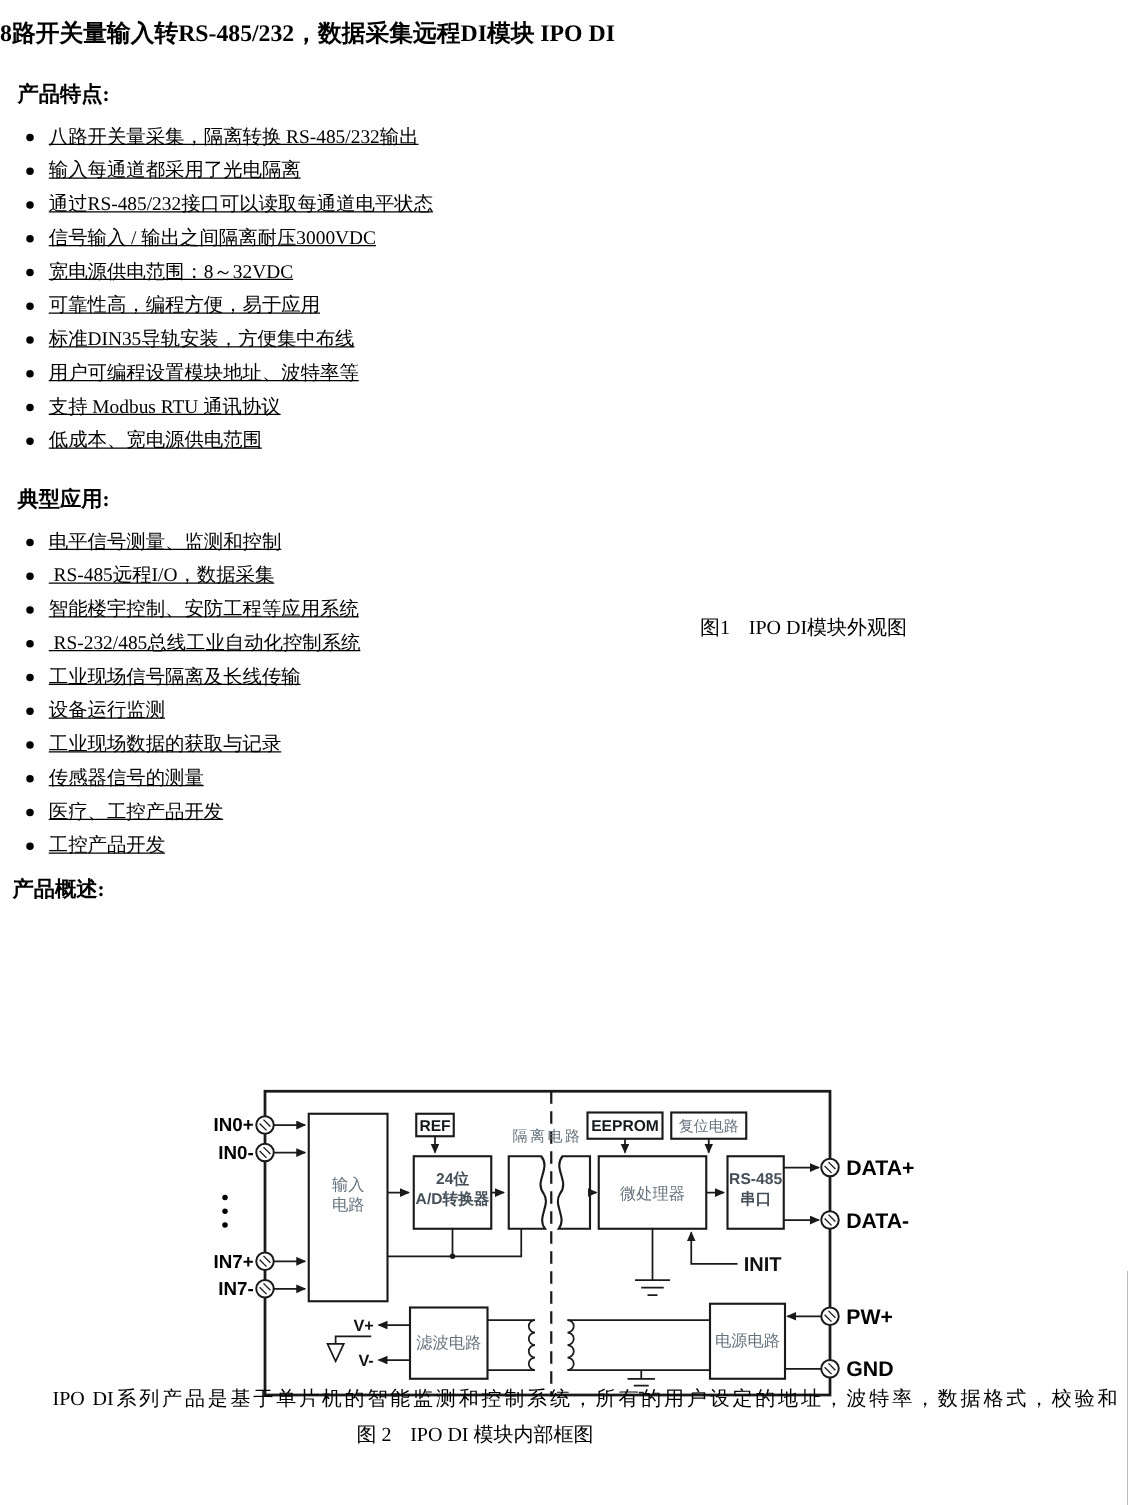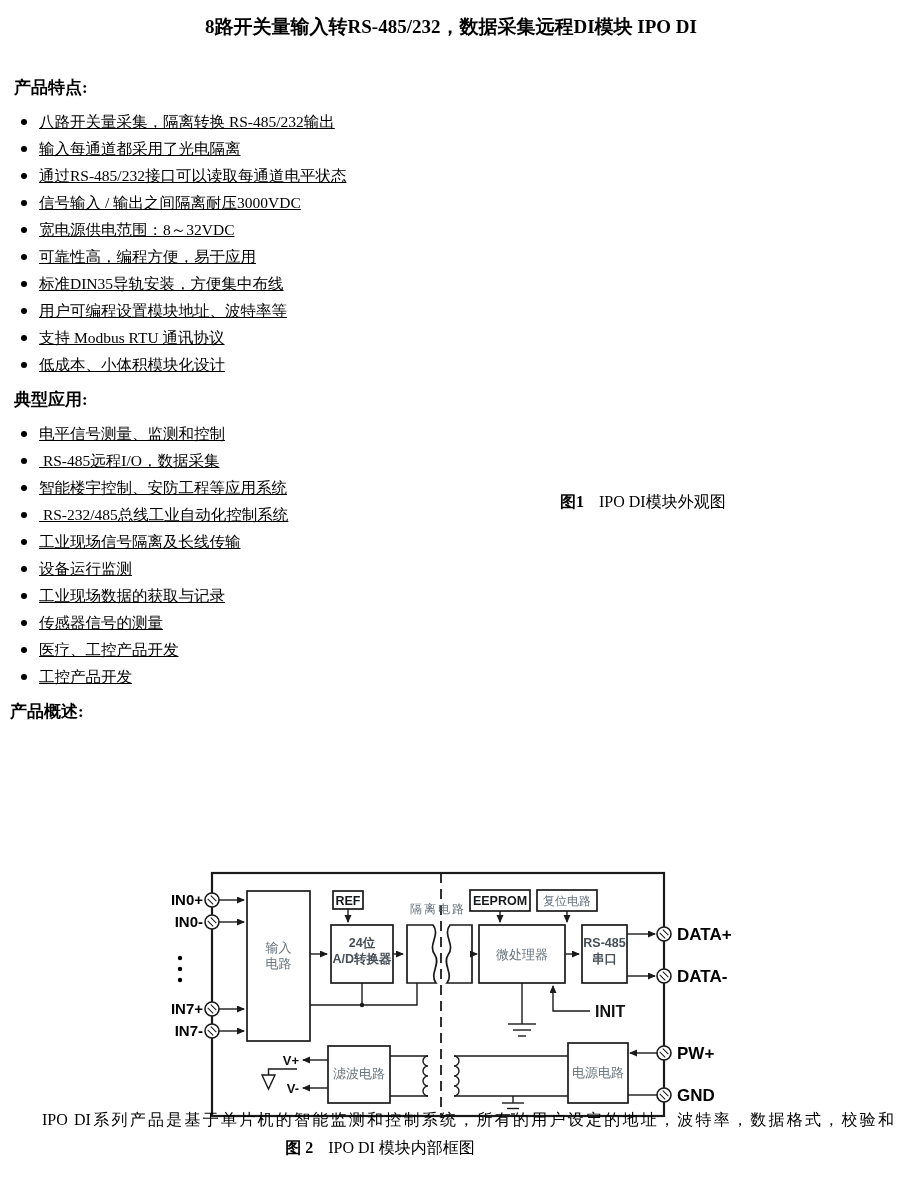--- a/index.html
+++ b/index.html
@@ -1,32 +1,32 @@
 <!DOCTYPE html>
 <html><head>
 <meta charset="utf-8">
 <style>
   html,body{margin:0;padding:0;background:#888;}
   .page{position:relative;width:902px;height:1204px;background:#fff;color:#000;
         font-family:"Liberation Serif","DejaVu Serif",serif;overflow:hidden;margin:0 auto;}
-  .title{position:absolute;top:14px;left:0;width:902px;text-align:center;
+  .title{position:absolute;top:14px;left:0;width:902px;
          font-size:19px;font-weight:700;margin:0;}
   .sec{position:absolute;}
   .sec h2{font-size:17px;font-weight:700;margin:0 0 9px 0;}
   ul.blist{list-style:none;margin:0;padding:0;}
   ul.blist li{position:relative;padding-left:25px;height:27px;line-height:27px;
               font-size:15.5px;white-space:pre;text-decoration:underline;}
   ul.blist li .blt{position:absolute;left:7px;top:11px;width:6px;height:6px;
                    border-radius:50%;background:#000;}
-  #features{left:14px;top:76px;width:660px;}
+  #features{left:14px;top:64px;width:660px;}
   #applications{left:14px;top:388px;width:660px;}
   .figcap{position:absolute;font-size:16px;}
   #fig1{left:560px;top:492px;}
   #fig2{left:0;top:1138px;width:760px;text-align:center;}
-  .figlabel{font-weight:700;margin-right:15px;}
+  .figlabel{font-weight:400;margin-right:15px;}
   #overview{left:10px;top:700px;width:884px;}
   #overview p{margin:6px 0 0 0;font-size:16px;line-height:28.5px;
               text-align:justify;text-indent:2em;}
   #diagram{position:absolute;left:150px;top:863px;}
   #footer{position:absolute;left:10px;top:1106px;width:884px;font-size:16px;
           line-height:28px;text-indent:2em;text-align:justify;text-align-last:justify;}
   
   .ln{stroke:#1a1a1a;stroke-width:1.4;fill:none;}
   .bx{stroke:#1a1a1a;stroke-width:1.7;fill:#fff;}
   .tlabel{font-family:"Liberation Sans",sans-serif;font-weight:700;font-size:15px;fill:#000;}
@@ -50,21 +50,21 @@
     <ul class="blist">
         <li><span class="blt"></span><span>八路开关量采集，隔离转换 RS-485/232输出</span></li>
         <li><span class="blt"></span><span>输入每通道都采用了光电隔离</span></li>
         <li><span class="blt"></span><span>通过RS-485/232接口可以读取每通道电平状态</span></li>
         <li><span class="blt"></span><span>信号输入 / 输出之间隔离耐压3000VDC</span></li>
         <li><span class="blt"></span><span>宽电源供电范围：8～32VDC</span></li>
         <li><span class="blt"></span><span>可靠性高，编程方便，易于应用</span></li>
         <li><span class="blt"></span><span>标准DIN35导轨安装，方便集中布线</span></li>
         <li><span class="blt"></span><span>用户可编程设置模块地址、波特率等</span></li>
         <li><span class="blt"></span><span>支持 Modbus RTU 通讯协议</span></li>
-        <li><span class="blt"></span><span>低成本、小体积模块化设计</span></li>
+        <li><span class="blt"></span><span>低成本、宽电源供电范围</span></li>
       </ul>
   </div>
 
   <div class="sec" id="applications">
     <h2>典型应用:</h2>
     <ul class="blist">
         <li><span class="blt"></span><span>电平信号测量、监测和控制</span></li>
         <li><span class="blt"></span><span> RS-485远程I/O，数据采集</span></li>
         <li><span class="blt"></span><span>智能楼宇控制、安防工程等应用系统</span></li>
         <li><span class="blt"></span><span> RS-232/485总线工业自动化控制系统</span></li>

